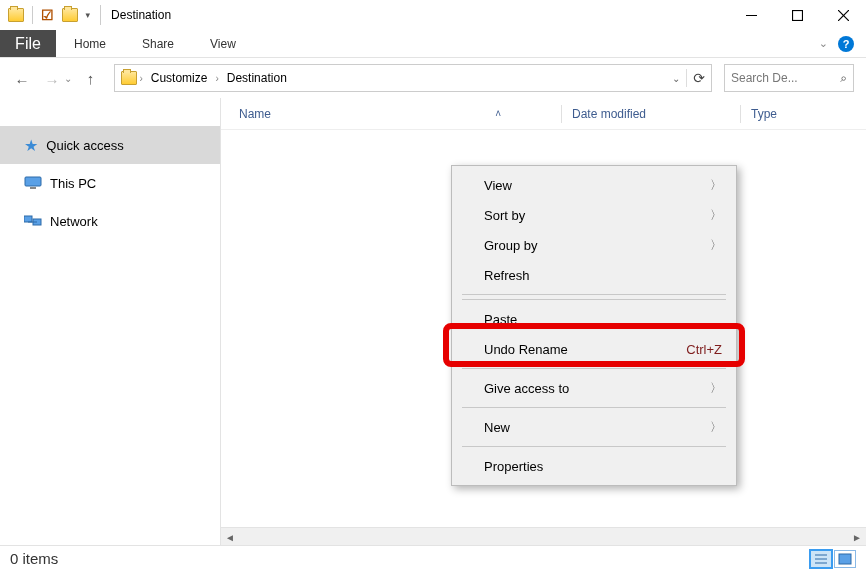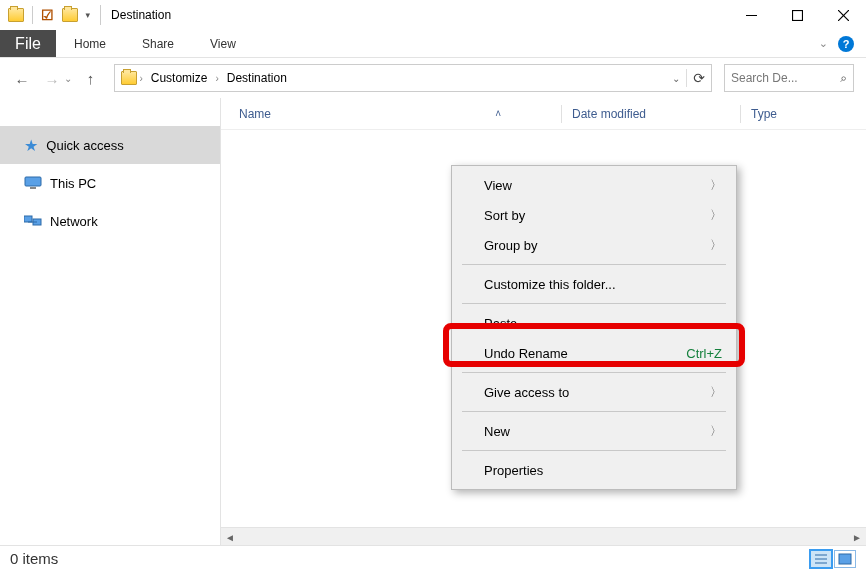--- a/index.html
+++ b/index.html
@@ -50,21 +50,21 @@
 .cols { height:32px; border-bottom:1px solid #eee; display:flex; align-items:center; color:#3e5c8f; font-size:12px; padding-left:18px;}
 .col-name{ width:322px; display:flex; align-items:center;}
 .col-name .sort-arrow{ margin-left:auto; margin-right:60px; color:#3e5c8f; font-size:10px;}
 .col-sep{width:1px; height:18px; background:#e0e0e0; margin-right:10px;}
 .col-date{width:168px;}
 .empty-msg{ text-align:center; color:#555; font-size:13px; margin-top:42px;}
 
 
 .ctx { position:absolute; left:230px; top:67px; width:286px; background:#f0f0f0; border:1px solid #bcbcbc; box-shadow:3px 3px 8px rgba(0,0,0,0.3); padding:4px 0;}
 .ctx-item{ height:30px; display:flex; align-items:center; padding-left:32px; padding-right:14px; font-size:13px; color:#000;}
-.ctx-item .shortcut{ margin-left:auto; color:#15803d;}
+.ctx-item .shortcut{ margin-left:auto; color:#7f1d1d;}
 .ctx-item .sub{ margin-left:auto; color:#555; font-size:12px;}
 .ctx-sep{ height:1px; background:#c8c8c8; margin:4px 10px;}
 .highlight-frame{ position:absolute; border:6px solid #e60000; border-radius:8px; pointer-events:none;}
 
 
 .hscroll{ height:18px; background:#f0f0f0; border-top:1px solid #e3e3e3; position:relative; margin-top:auto;}
 .hscroll .arrow{position:absolute; top:0; width:18px; height:18px; display:flex; align-items:center; justify-content:center; color:#666; font-size:10px;}
 .hscroll .arrow.l{left:0;} .hscroll .arrow.r{right:0;}
 
 
@@ -188,24 +188,24 @@
           <span class="sub">〉</span>
         </div>
       <div class="ctx-item">
           <span>Sort by</span>
           <span class="sub">〉</span>
         </div>
       <div class="ctx-item">
           <span>Group by</span>
           <span class="sub">〉</span>
         </div>
-      <div class="ctx-sep"></div>
-      <div class="ctx-item">
-          <span>Customize this folder...</span>
-        </div>
+      <div class="ctx-item">
+          <span>Refresh</span>
+        </div>
+      <div class="ctx-sep"></div>
       <div class="ctx-sep"></div>
       <div class="ctx-item">
           <span>Paste</span>
         </div>
       <div class="ctx-item">
           <span>Undo Rename</span>
           <span class="shortcut">Ctrl+Z</span>
         </div>
       <div class="ctx-sep"></div>
       <div class="ctx-item">

